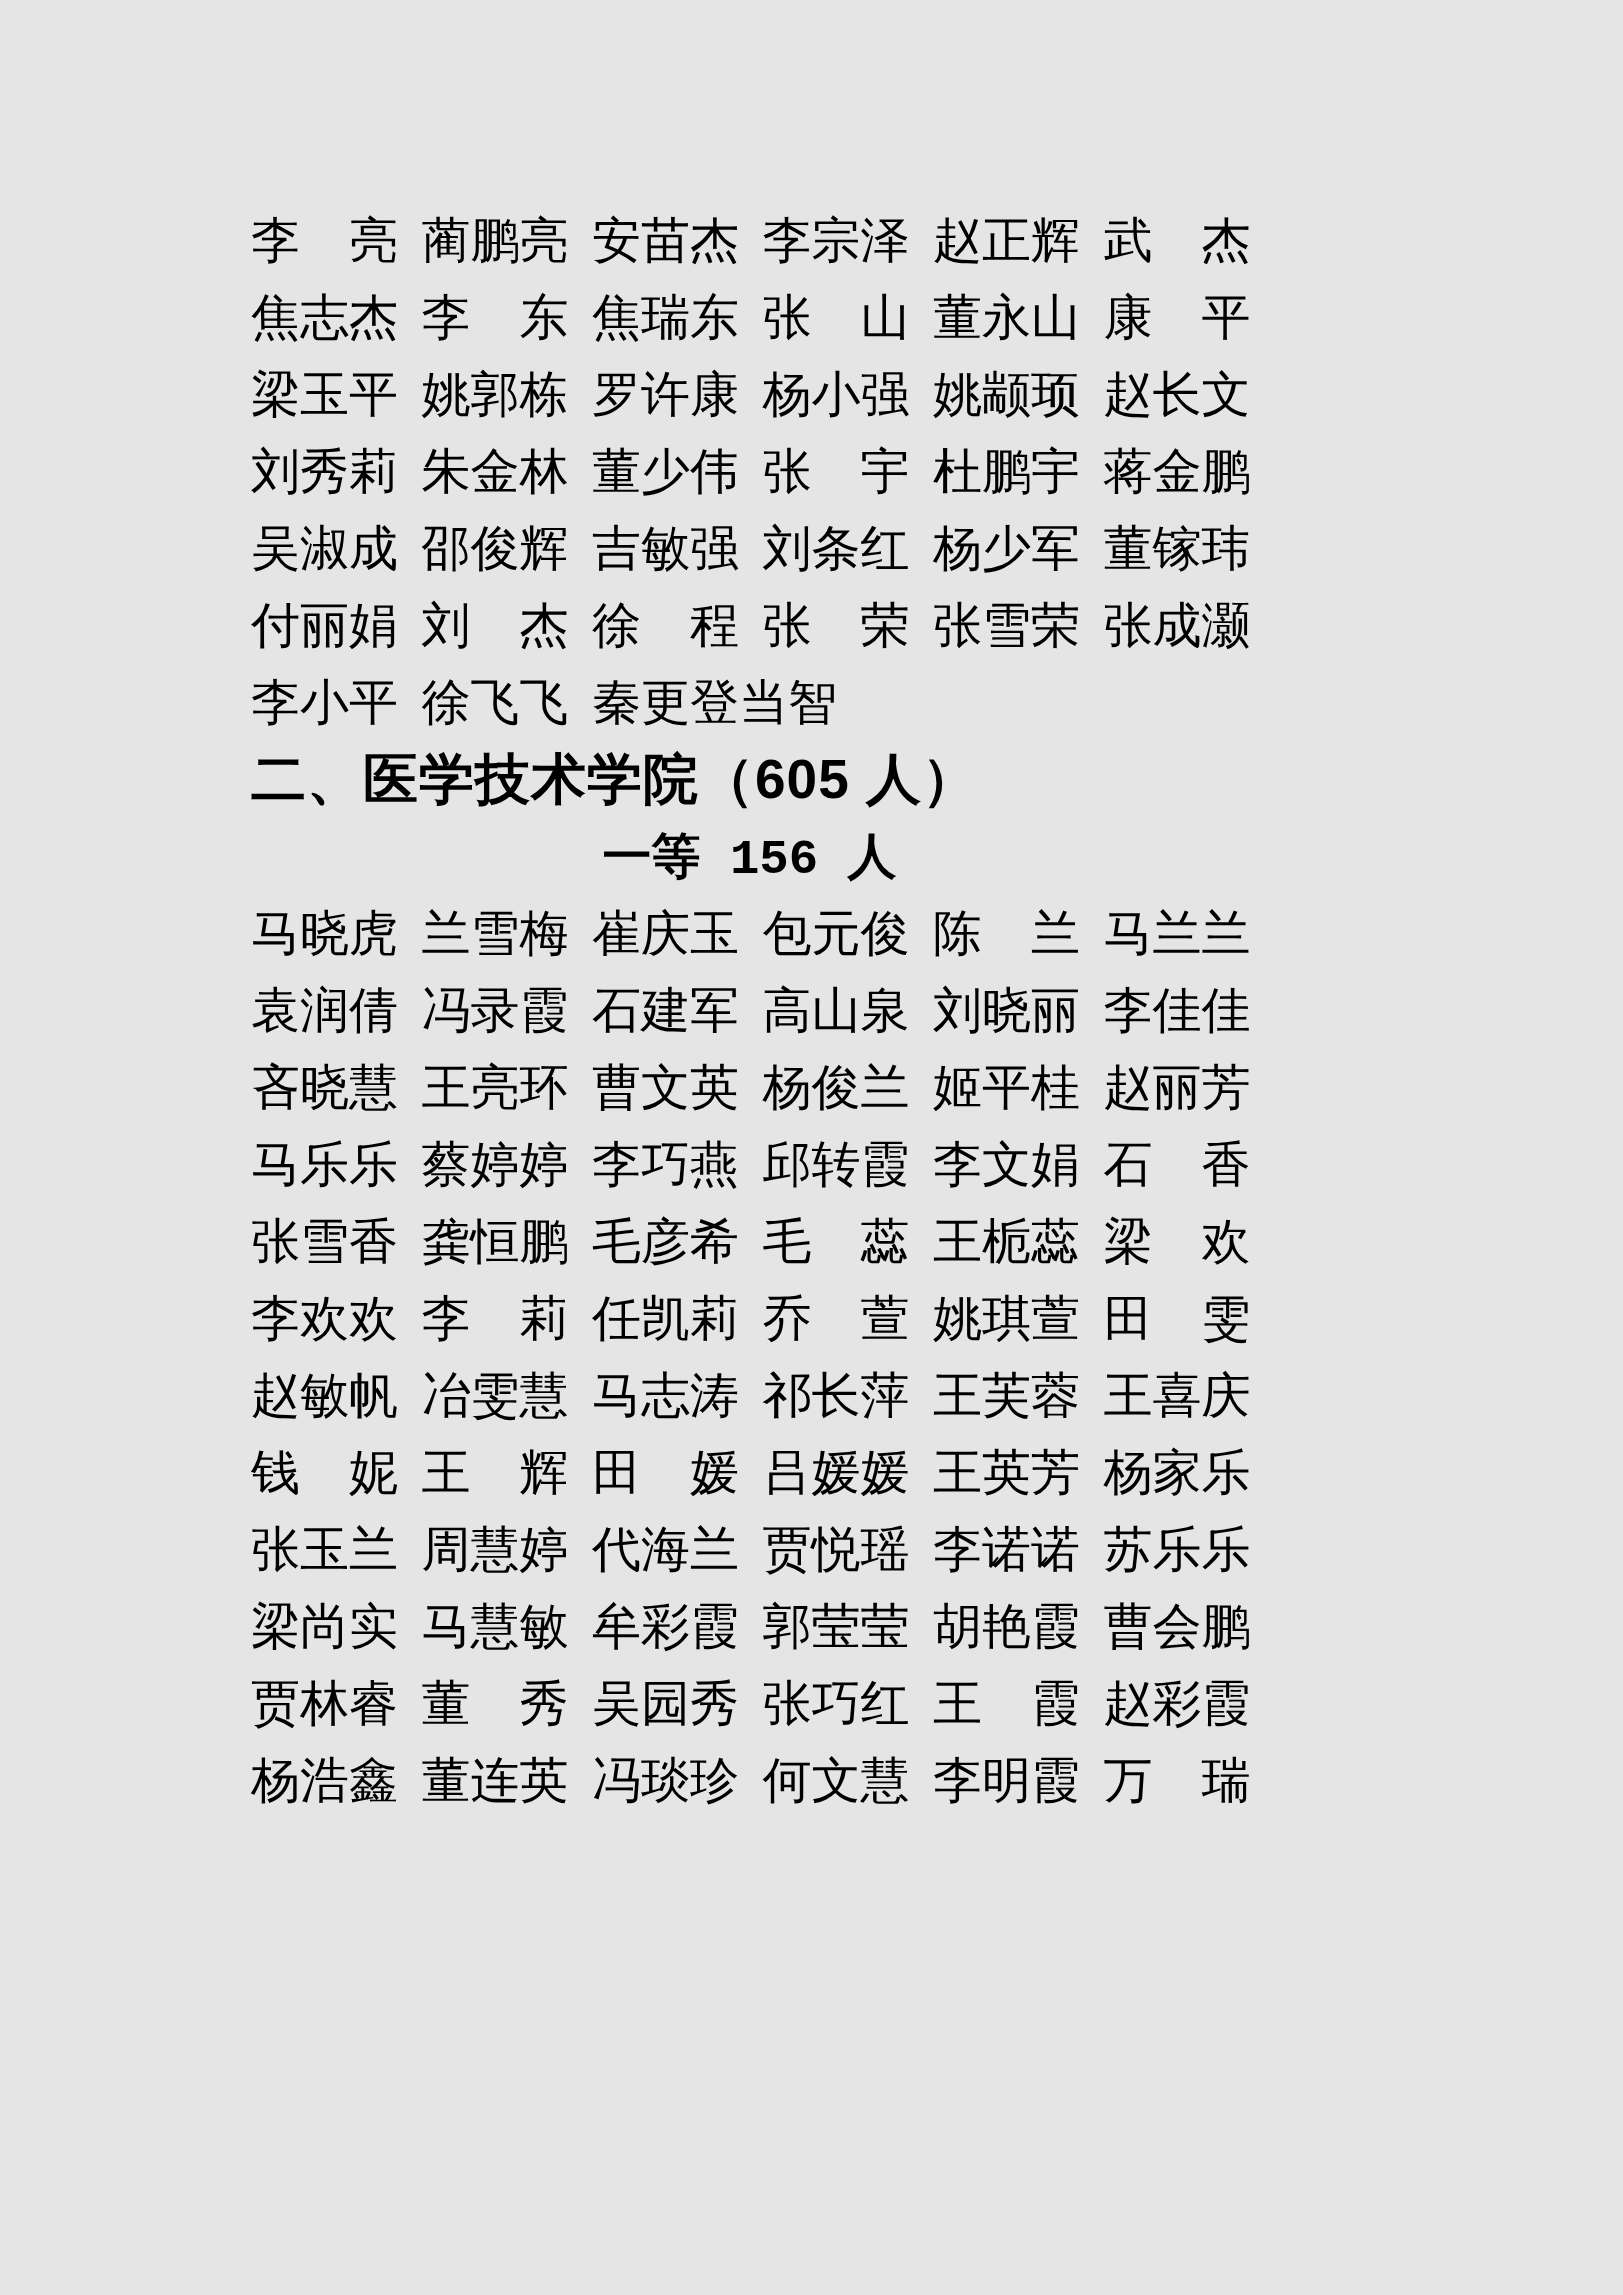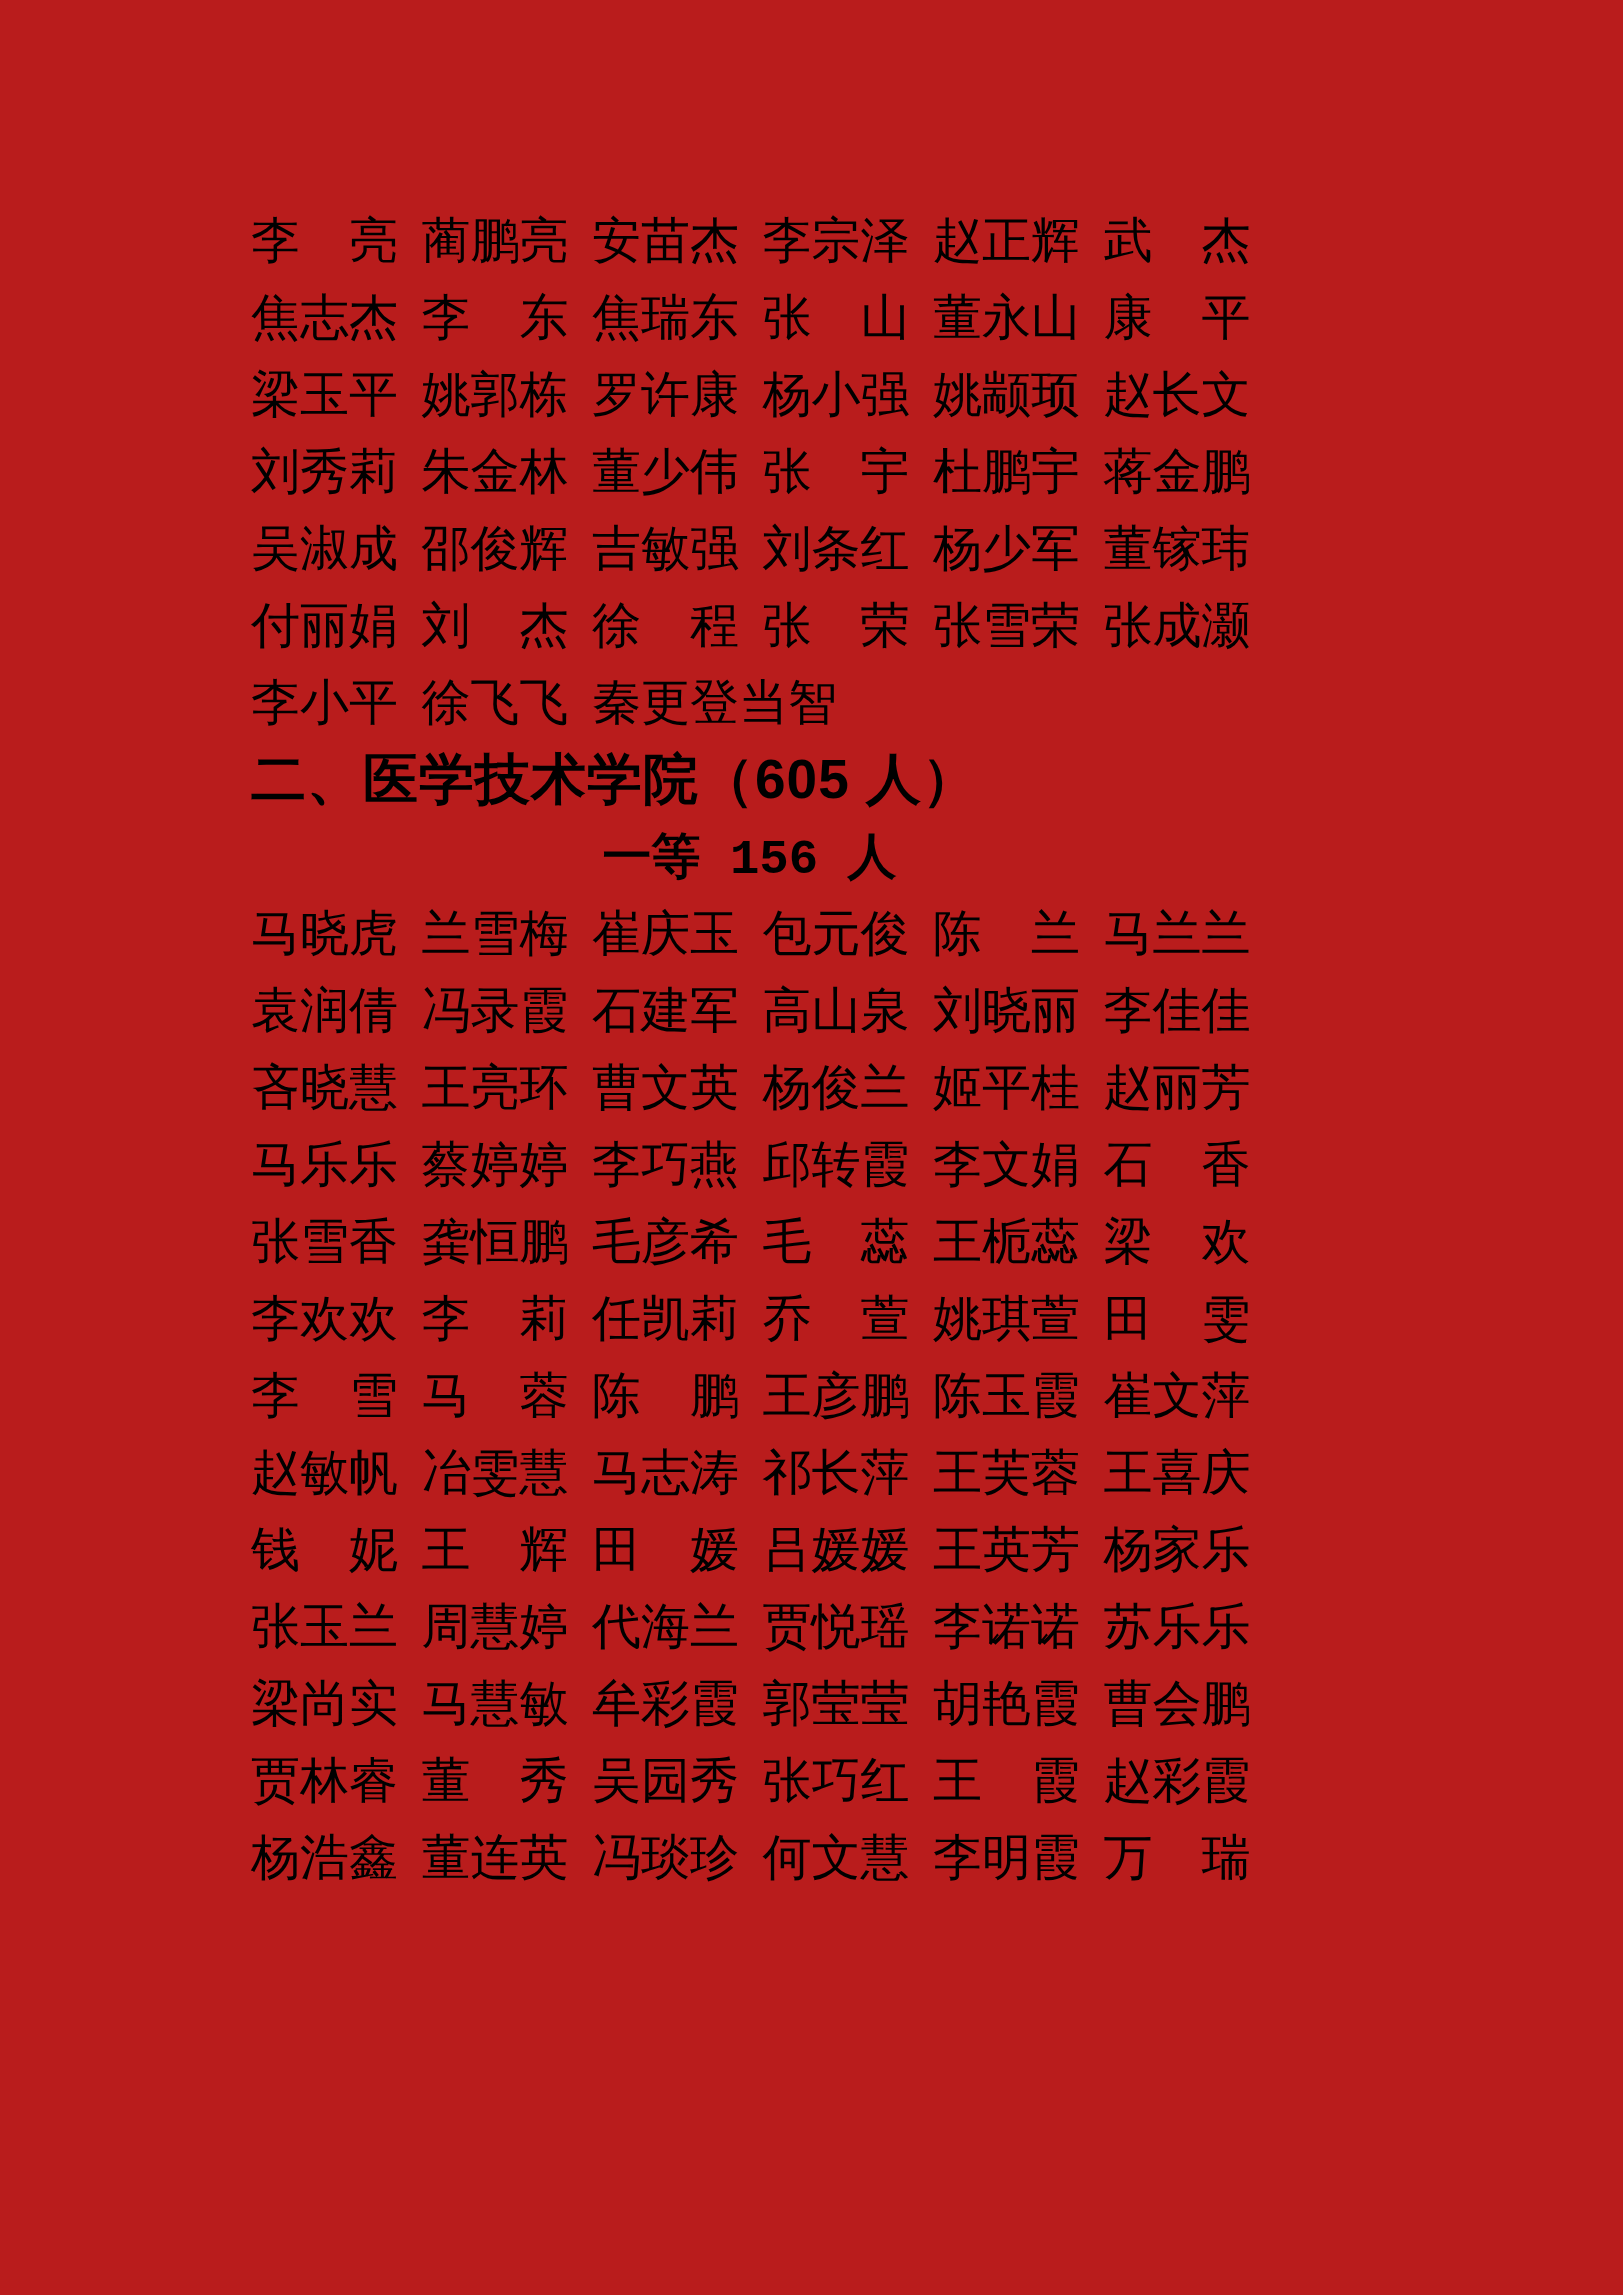--- a/index.html
+++ b/index.html
@@ -4,21 +4,21 @@
 <style>
   html, body {
     margin: 0;
     padding: 0;
     background: #ffffff;
   }
   .page {
     position: relative;
     width: 1623px;
     height: 2295px;
-    background: #b91c1c;
+    background: #e5e5e5;
     color: #000000;
     font-family: "Liberation Serif", "DejaVu Serif", serif;
     overflow: hidden;
   }
   .content {
     position: absolute;
     left: 251px;
     top: 202px;
     width: 997px;
   }
@@ -164,28 +164,20 @@
         </div>
         <div class="name-row">
           <div class="name-cell">李欢欢</div>
           <div class="name-cell">李　莉</div>
           <div class="name-cell">任凯莉</div>
           <div class="name-cell">乔　萱</div>
           <div class="name-cell">姚琪萱</div>
           <div class="name-cell">田　雯</div>
         </div>
         <div class="name-row">
-          <div class="name-cell">李　雪</div>
-          <div class="name-cell">马　蓉</div>
-          <div class="name-cell">陈　鹏</div>
-          <div class="name-cell">王彦鹏</div>
-          <div class="name-cell">陈玉霞</div>
-          <div class="name-cell">崔文萍</div>
-        </div>
-        <div class="name-row">
           <div class="name-cell">赵敏帆</div>
           <div class="name-cell">冶雯慧</div>
           <div class="name-cell">马志涛</div>
           <div class="name-cell">祁长萍</div>
           <div class="name-cell">王芙蓉</div>
           <div class="name-cell">王喜庆</div>
         </div>
         <div class="name-row">
           <div class="name-cell">钱　妮</div>
           <div class="name-cell">王　辉</div>

